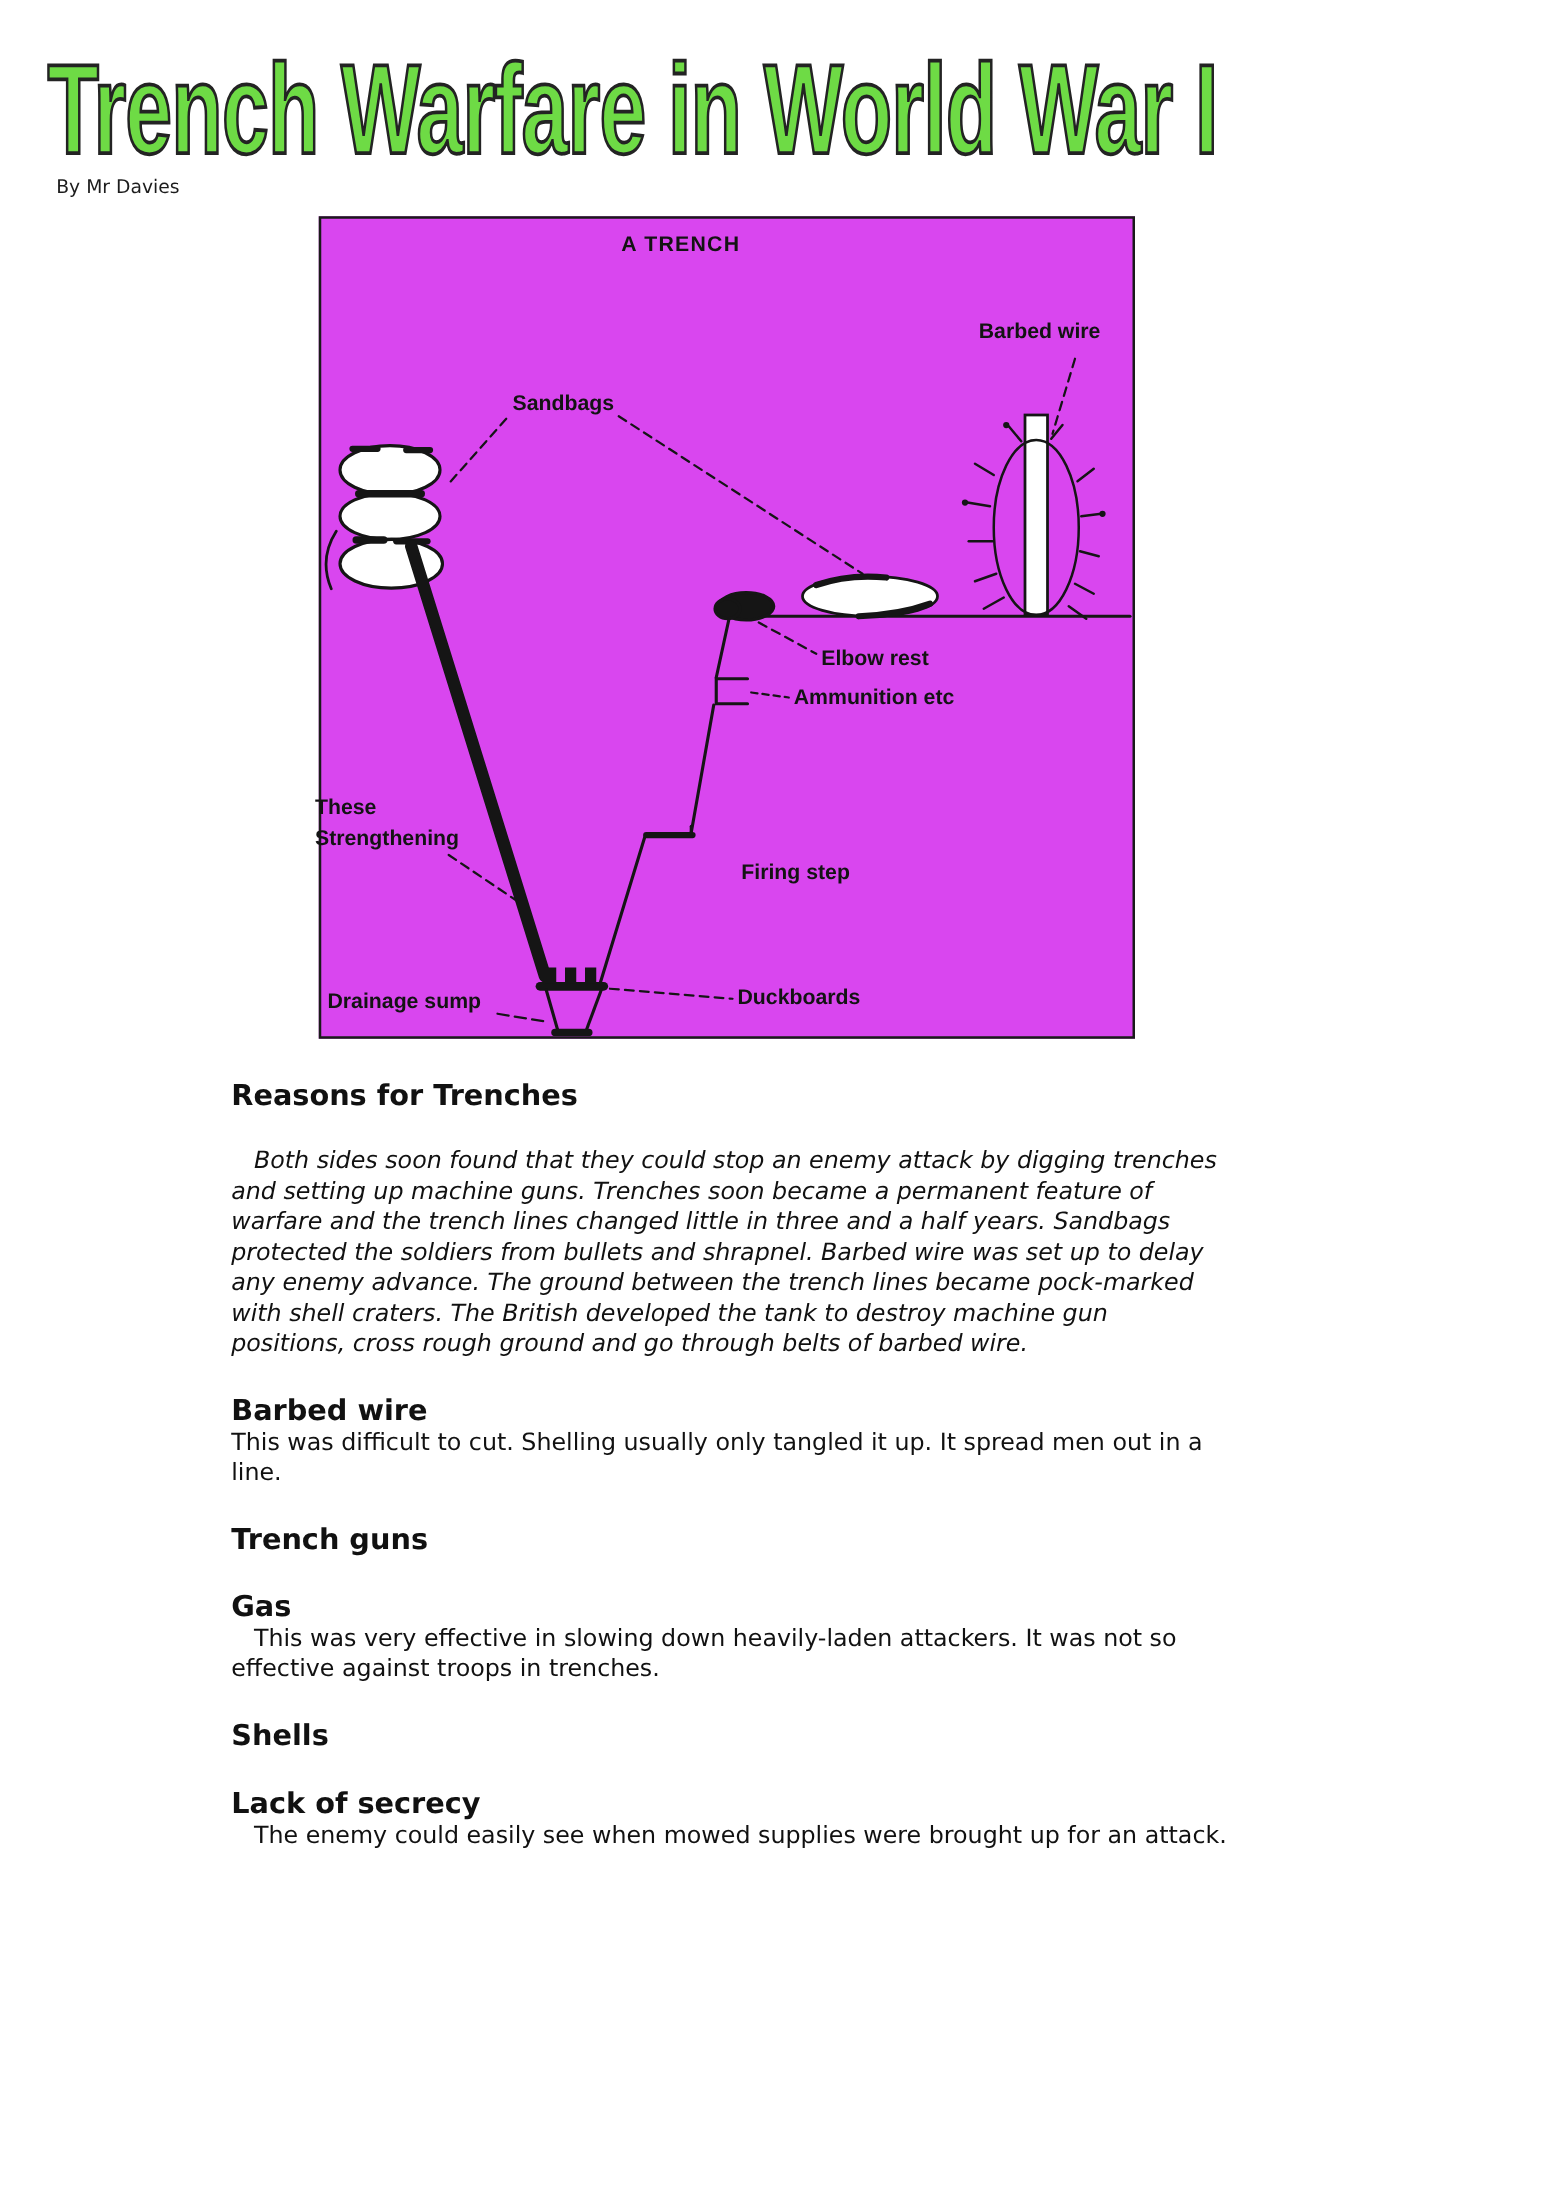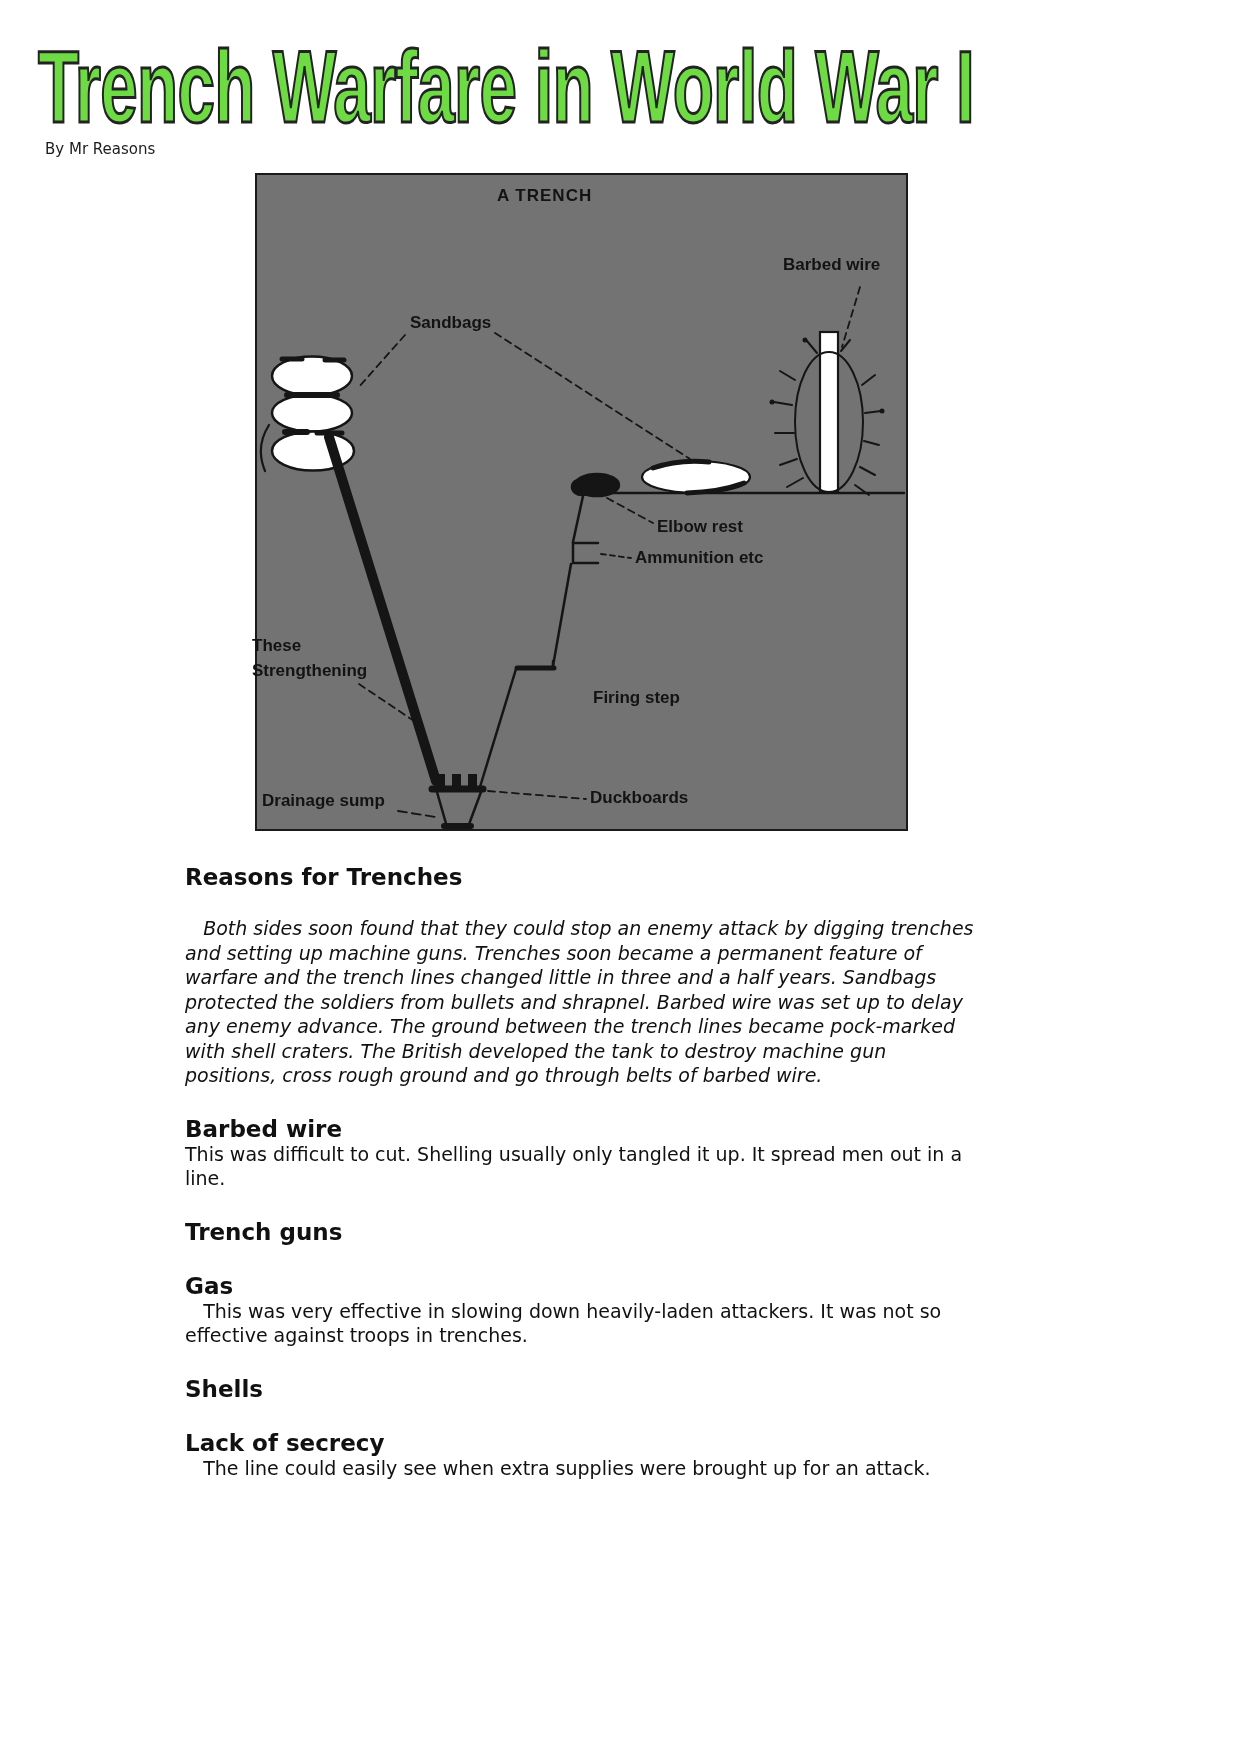--- a/index.html
+++ b/index.html
@@ -9,41 +9,41 @@
   
   .title{position:absolute;left:38px;top:36px;}
   .title-inner{display:inline-block;font-family:"Liberation Sans",sans-serif;
     font-weight:bold;font-size:102px;line-height:102px;white-space:nowrap;
     color:#6edb45;-webkit-text-stroke:3px #232323;letter-spacing:-1px;
     transform:scaleX(0.66);transform-origin:0 0;}
   .byline{position:absolute;left:45px;top:140px;font-size:15px;color:#1c1c1c;}
 
   
   .diagram{position:absolute;left:255px;top:173px;width:649px;height:654px;
-    border:2px solid #1a1a1a;background:#737373;}
+    border:2px solid #1a1a1a;background:#d946ef;}
   .diagram svg{position:absolute;left:0;top:0;}
   .dlabel{position:absolute;font-family:"Liberation Sans",sans-serif;
     font-weight:bold;font-size:17px;line-height:20px;color:#131313;white-space:nowrap;}
   .dlabel.two{line-height:25px;white-space:pre-line;}
   .dtitle{letter-spacing:1px;}
 
   
   .textcol{position:absolute;left:185px;top:864px;width:980px;}
   .sec-h{font-weight:bold;font-size:23px;line-height:26px;margin:28px 0 0 0;}
   .sec-h.first{margin-top:0;}
   .para{font-size:19px;line-height:24.5px;margin:0;white-space:pre-wrap;}
   .para.gap{margin-top:26px;font-style:italic;}
 </style>
 </head>
 <body>
 
 <div class="title">
   <span class="title-inner">Trench Warfare in World War I</span>
 </div>
-<div class="byline">By Mr Reasons</div>
+<div class="byline">By Mr Davies</div>
 
 <div class="diagram">
   <svg width="649" height="654" viewBox="0 0 649 654" fill="none" stroke="#151515" stroke-width="2.5" stroke-linecap="round">
 
     <path d="M341,318 H647"></path>
 
     <g>
       <ellipse cx="55" cy="201" rx="40" ry="19.5" fill="#fff"></ellipse>
       <ellipse cx="55" cy="238" rx="40" ry="18.5" fill="#fff"></ellipse>
       <ellipse cx="56" cy="276" rx="41" ry="19.5" fill="#fff"></ellipse>
@@ -154,14 +154,14 @@
 
   <div class="sec-h">Trench guns</div>
 
   <div class="sec-h">Gas</div>
   <div class="para">   This was very effective in slowing down heavily-laden attackers. It was not so
 effective against troops in trenches.</div>
 
   <div class="sec-h">Shells</div>
 
   <div class="sec-h">Lack of secrecy</div>
-  <div class="para">   The line could easily see when extra supplies were brought up for an attack.</div>
+  <div class="para">   The enemy could easily see when mowed supplies were brought up for an attack.</div>
 </div>
 
 </body></html>

